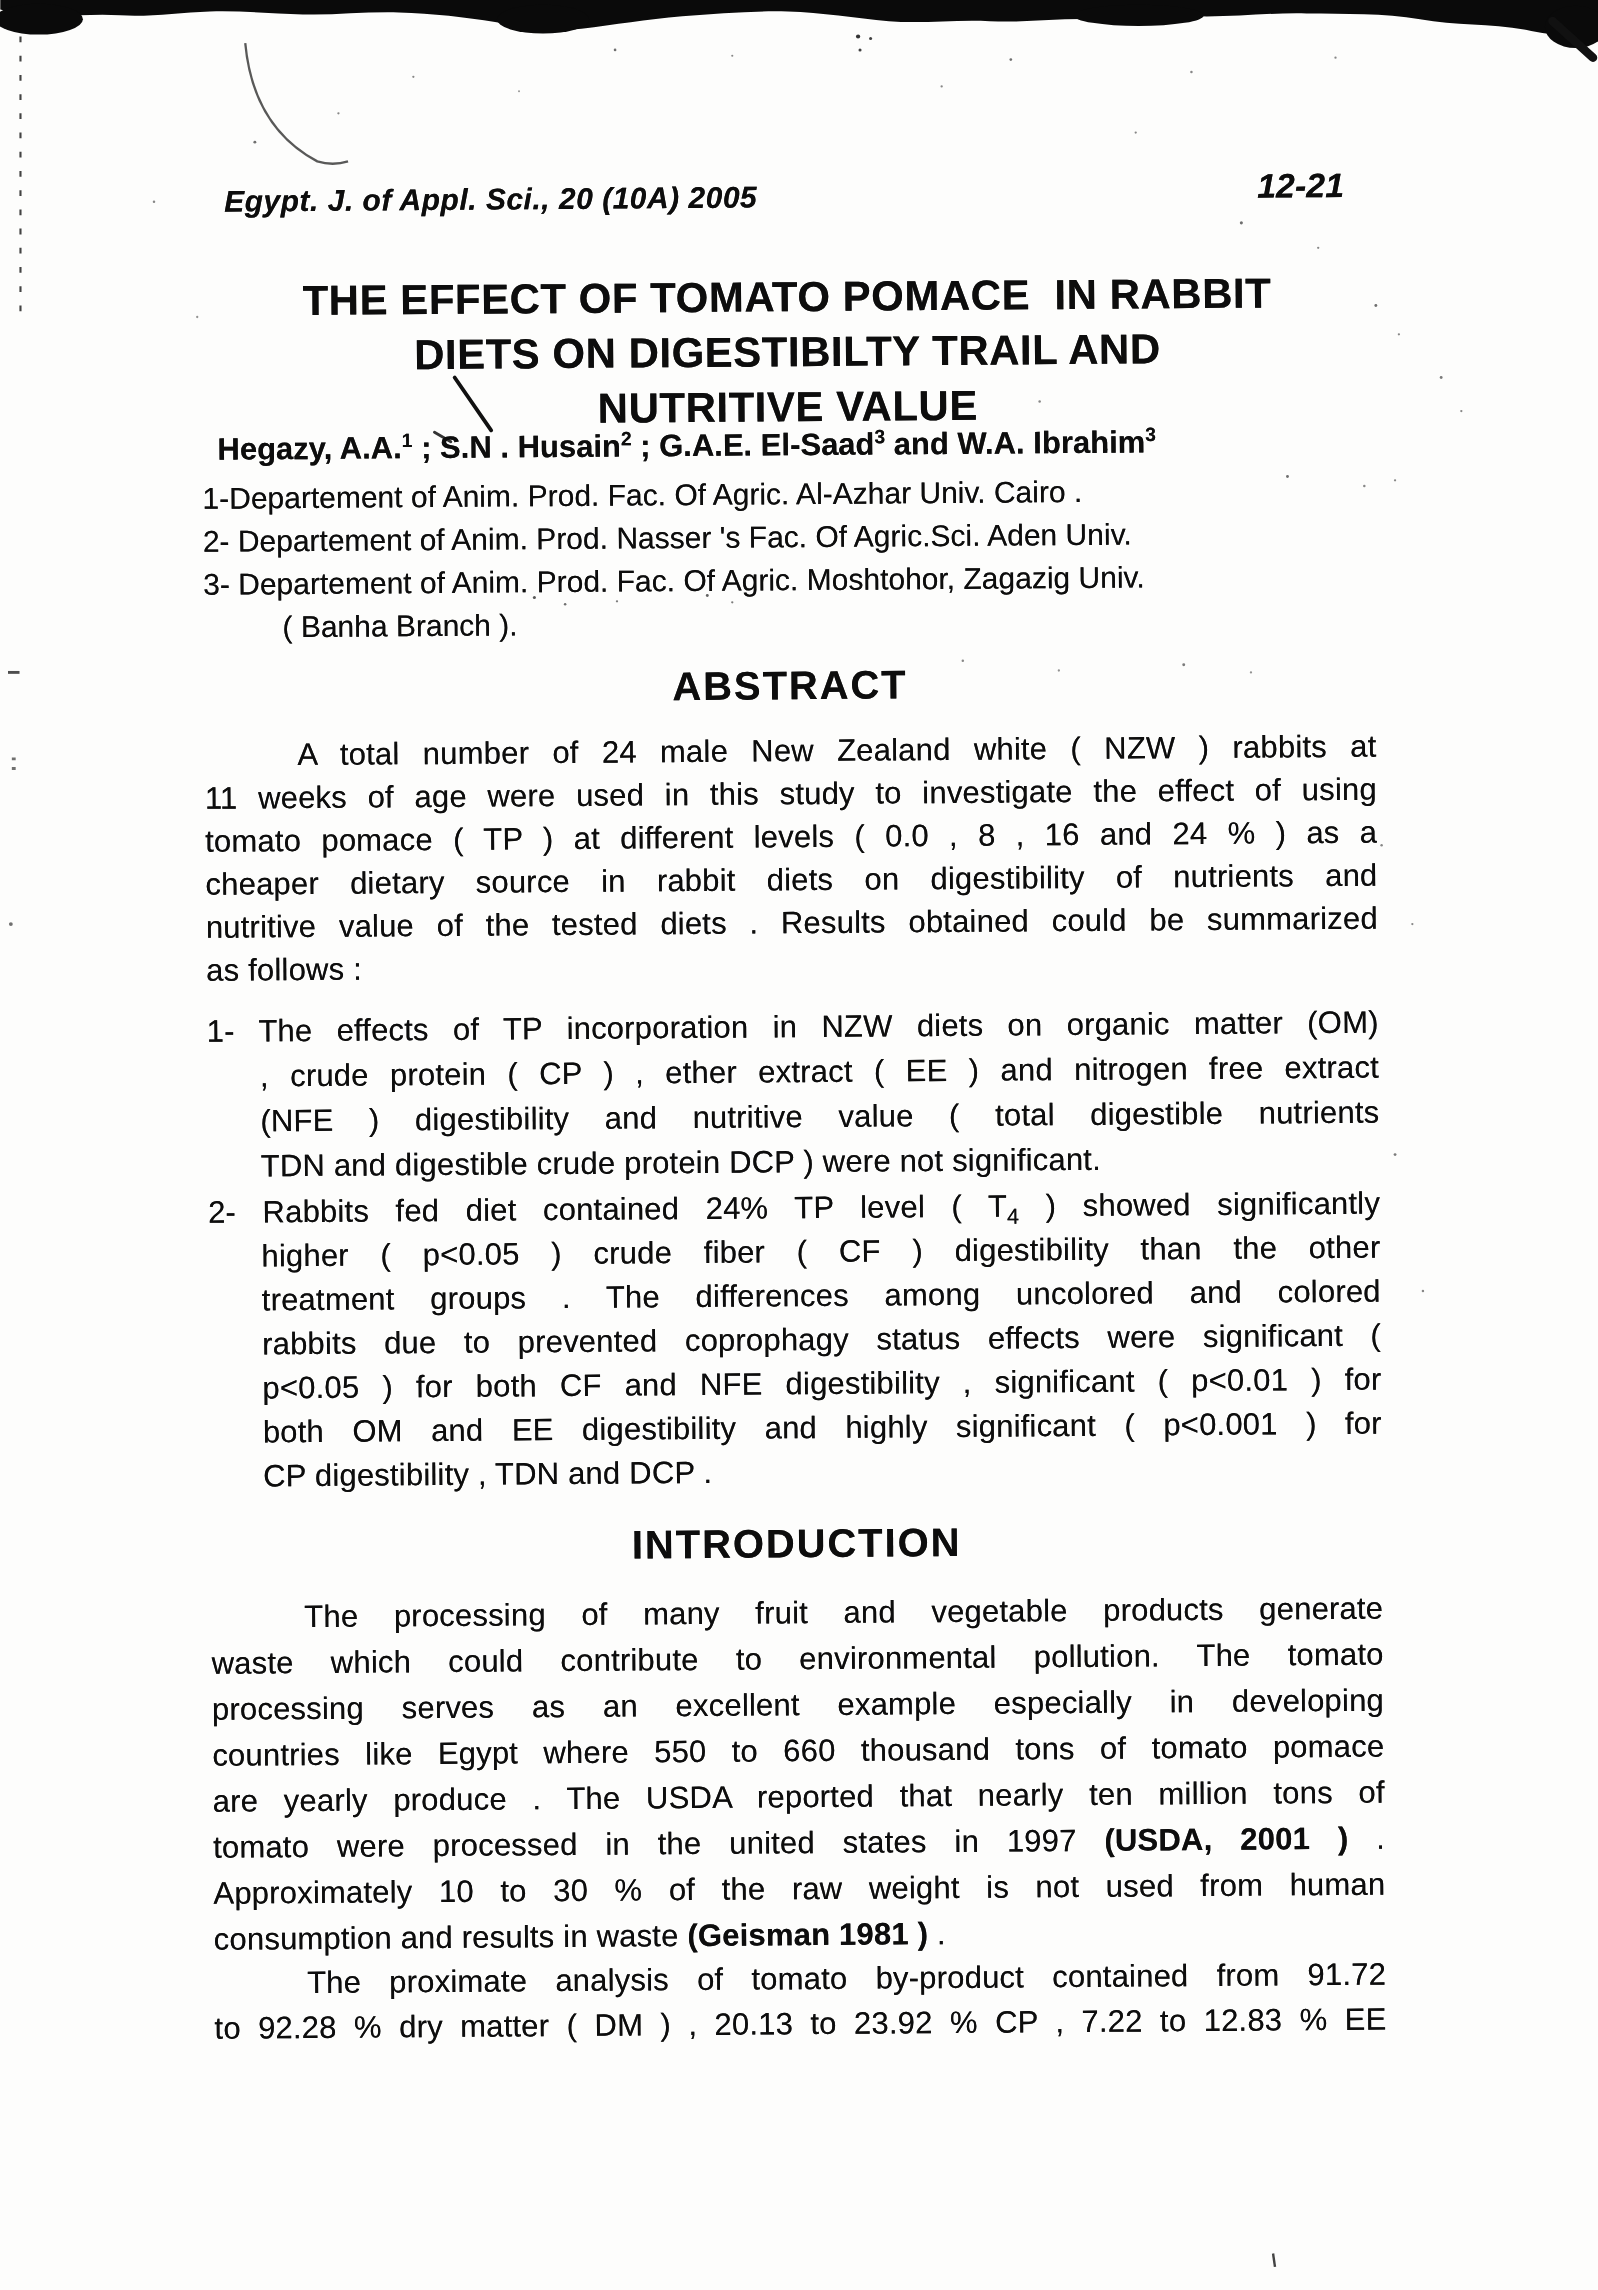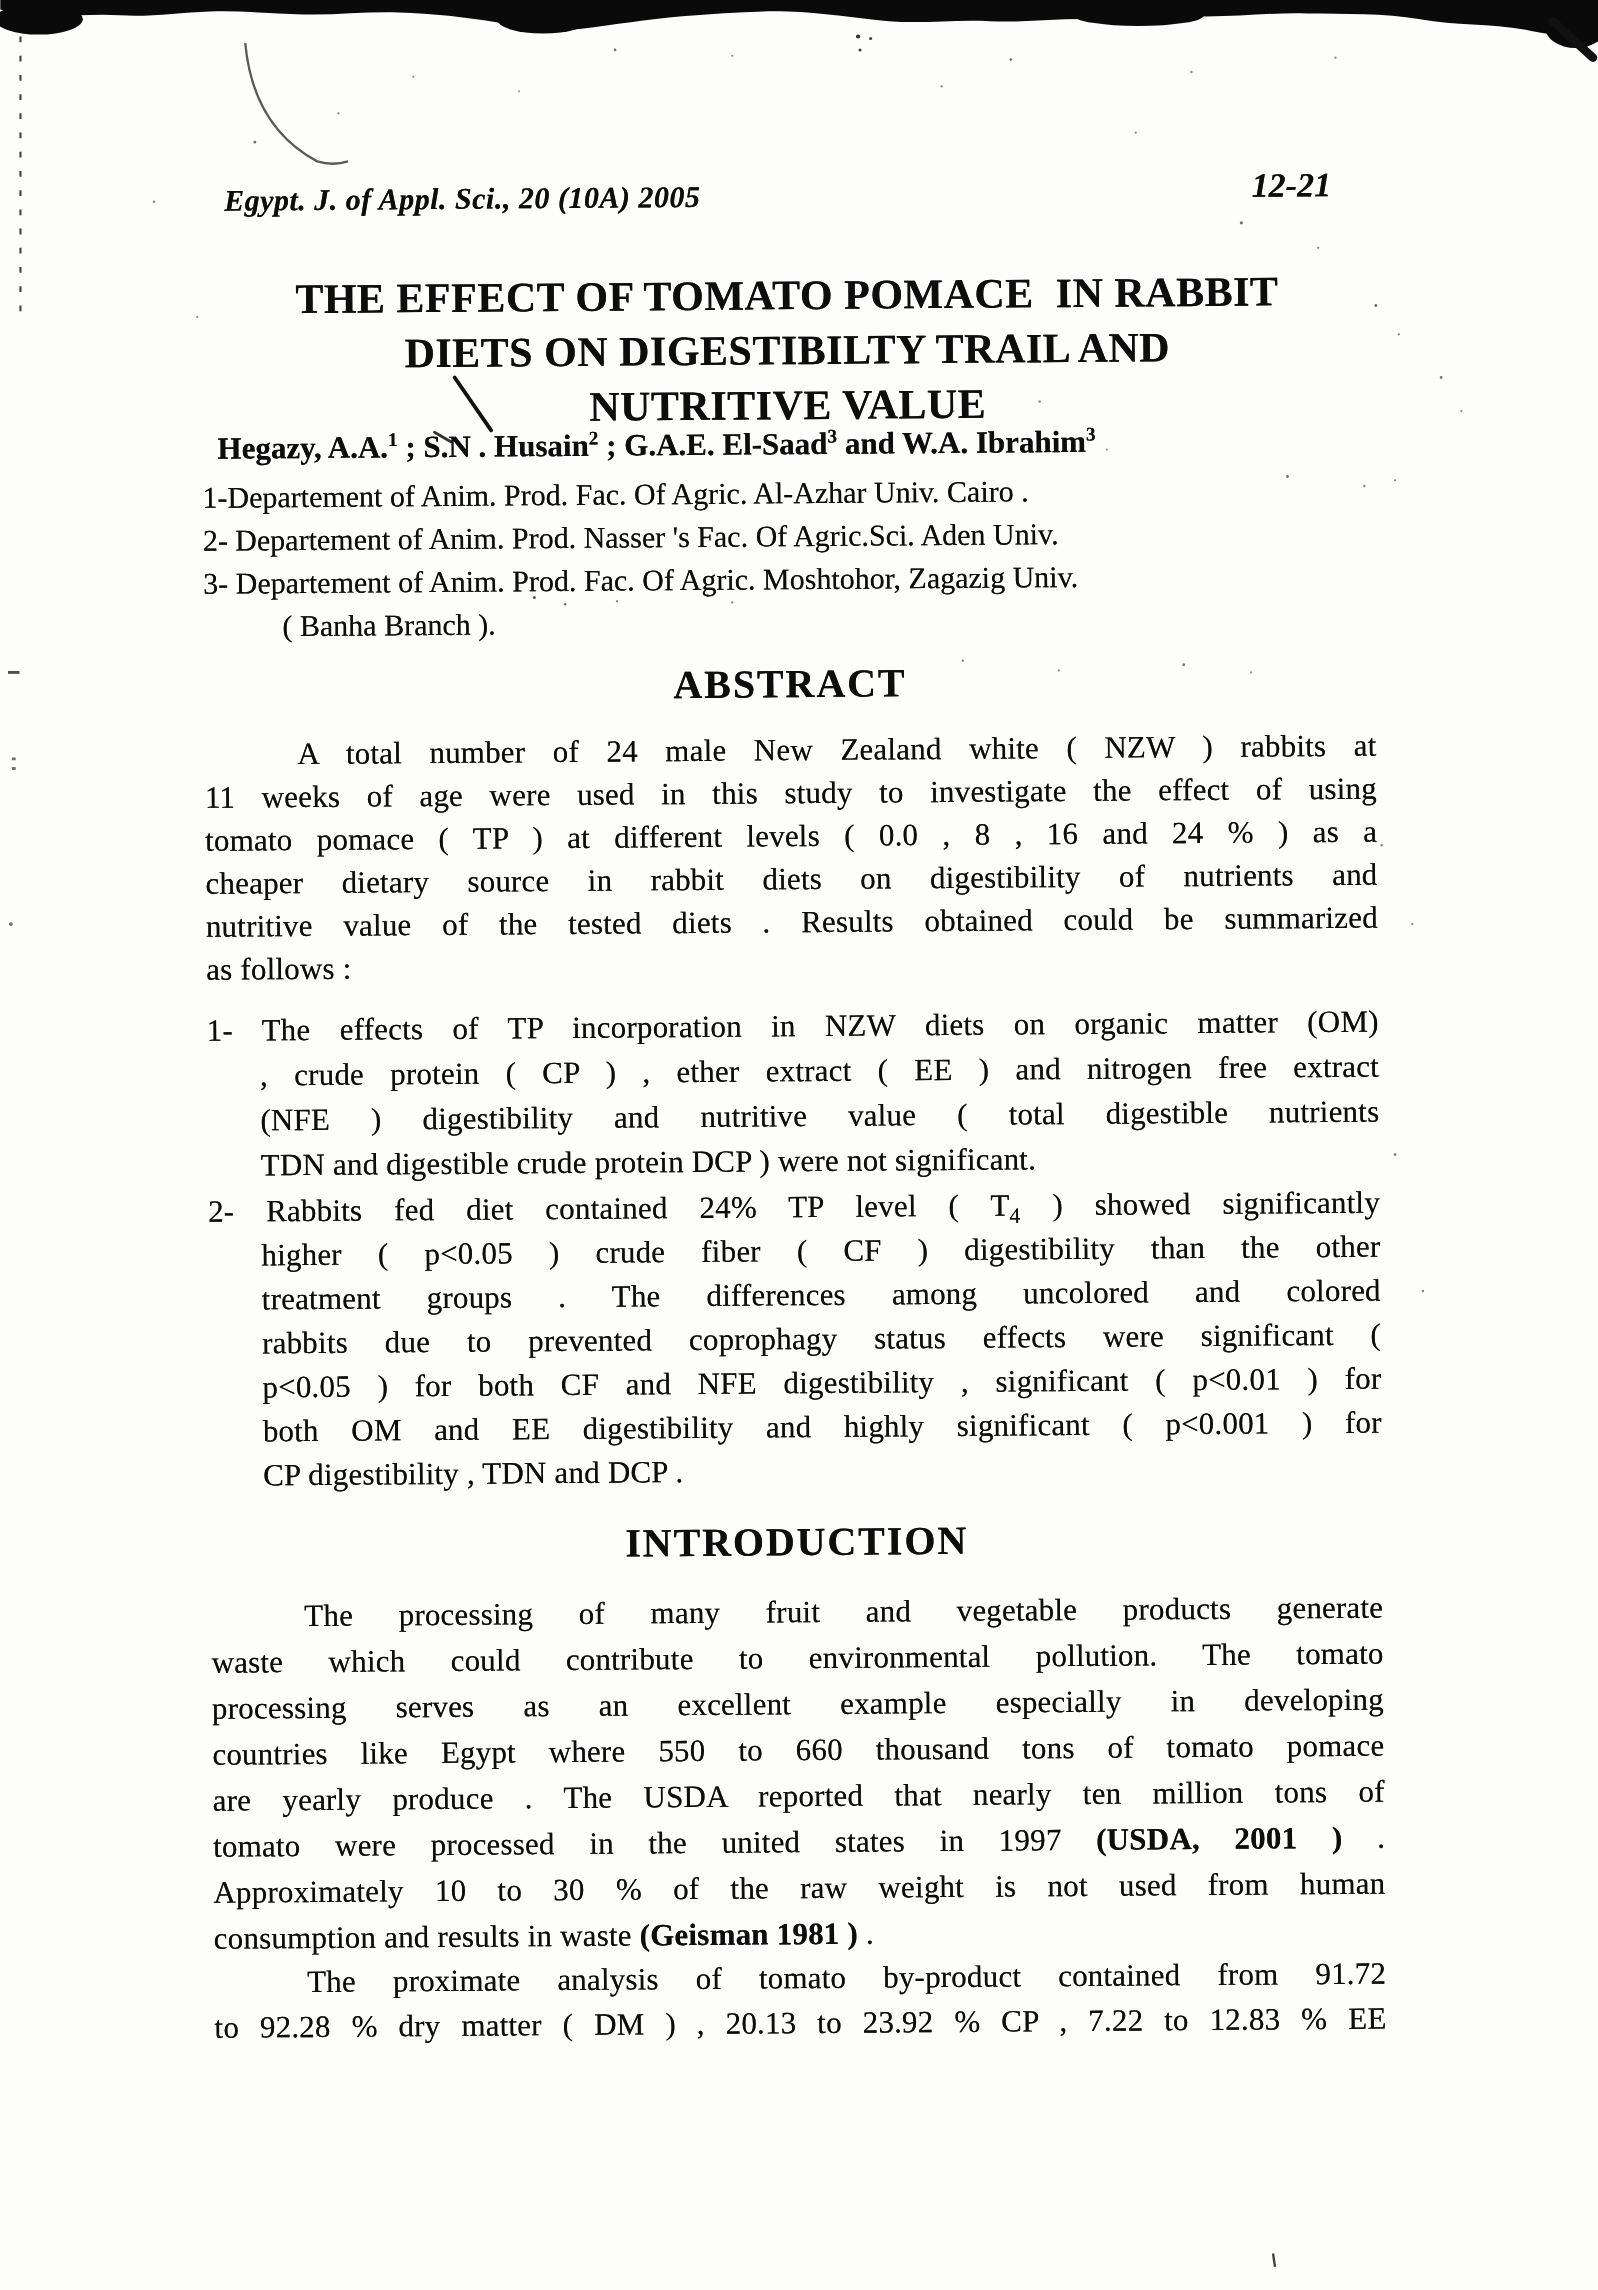--- a/index.html
+++ b/index.html
@@ -2,40 +2,40 @@
 <html><head>
 <meta charset="utf-8">
 <style>
   html,body{margin:0;padding:0;background:#9a9a9a;}
   .page{
     position:relative;
     width:1599px;height:2290px;
     margin:0 auto;
     background:#fdfdfc;
     overflow:hidden;
-    font-family:Liberation Serif, serif;
+    font-family:Liberation Sans, sans-serif;
     color:#0d0d0d;
   }
   .content{
     position:absolute;left:205px;top:0;width:1172px;
     transform:rotate(-0.45deg);
     transform-origin:20% 40%;
     text-shadow:0 0 0.6px rgba(0,0,0,.75);
   }
   .journal-row{
     display:flex;justify-content:space-between;align-items:baseline;
     margin-top:179px;line-height:38px;
   }
   .journal-cite{
     font-style:italic;font-weight:600;font-size:30px;
     padding-left:24px;letter-spacing:0.5px;
   }
   .page-number{
     font-style:italic;font-weight:bold;font-size:34px;
-    margin-right:41px;transform:translateY(-5.8px);
+    margin-right:28px;transform:translateY(-5.8px);
   }
   .title{
     text-align:center;font-weight:bold;font-size:42px;line-height:55px;
     margin-top:53px;letter-spacing:0.5px;
   }
   .authors-block{margin-top:-11.5px;font-weight:bold;font-size:31px;line-height:44px;padding-left:15.4px;}
   .affiliations{margin-top:5.8px;font-size:30px;line-height:43px;}
   .section-heading{
     text-align:center;font-weight:bold;font-size:40px;line-height:50px;letter-spacing:1.9px;
   }

